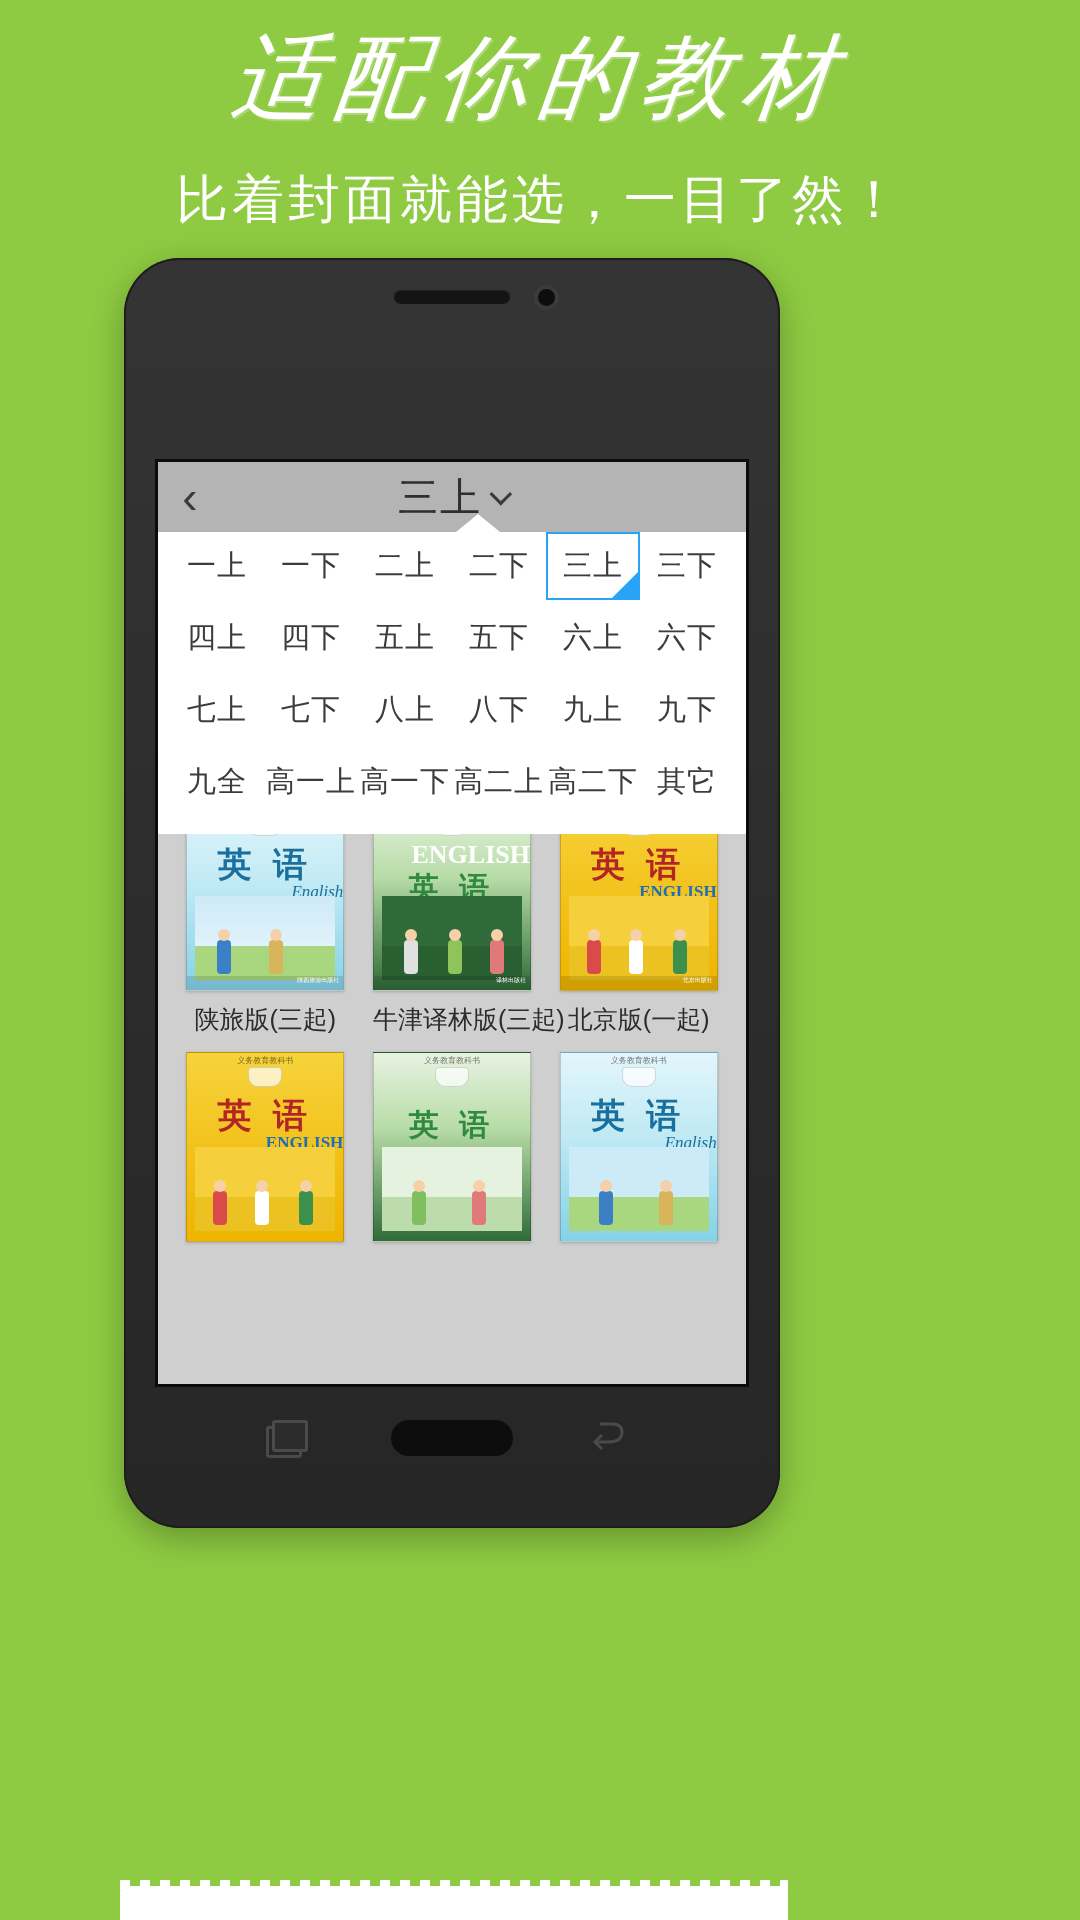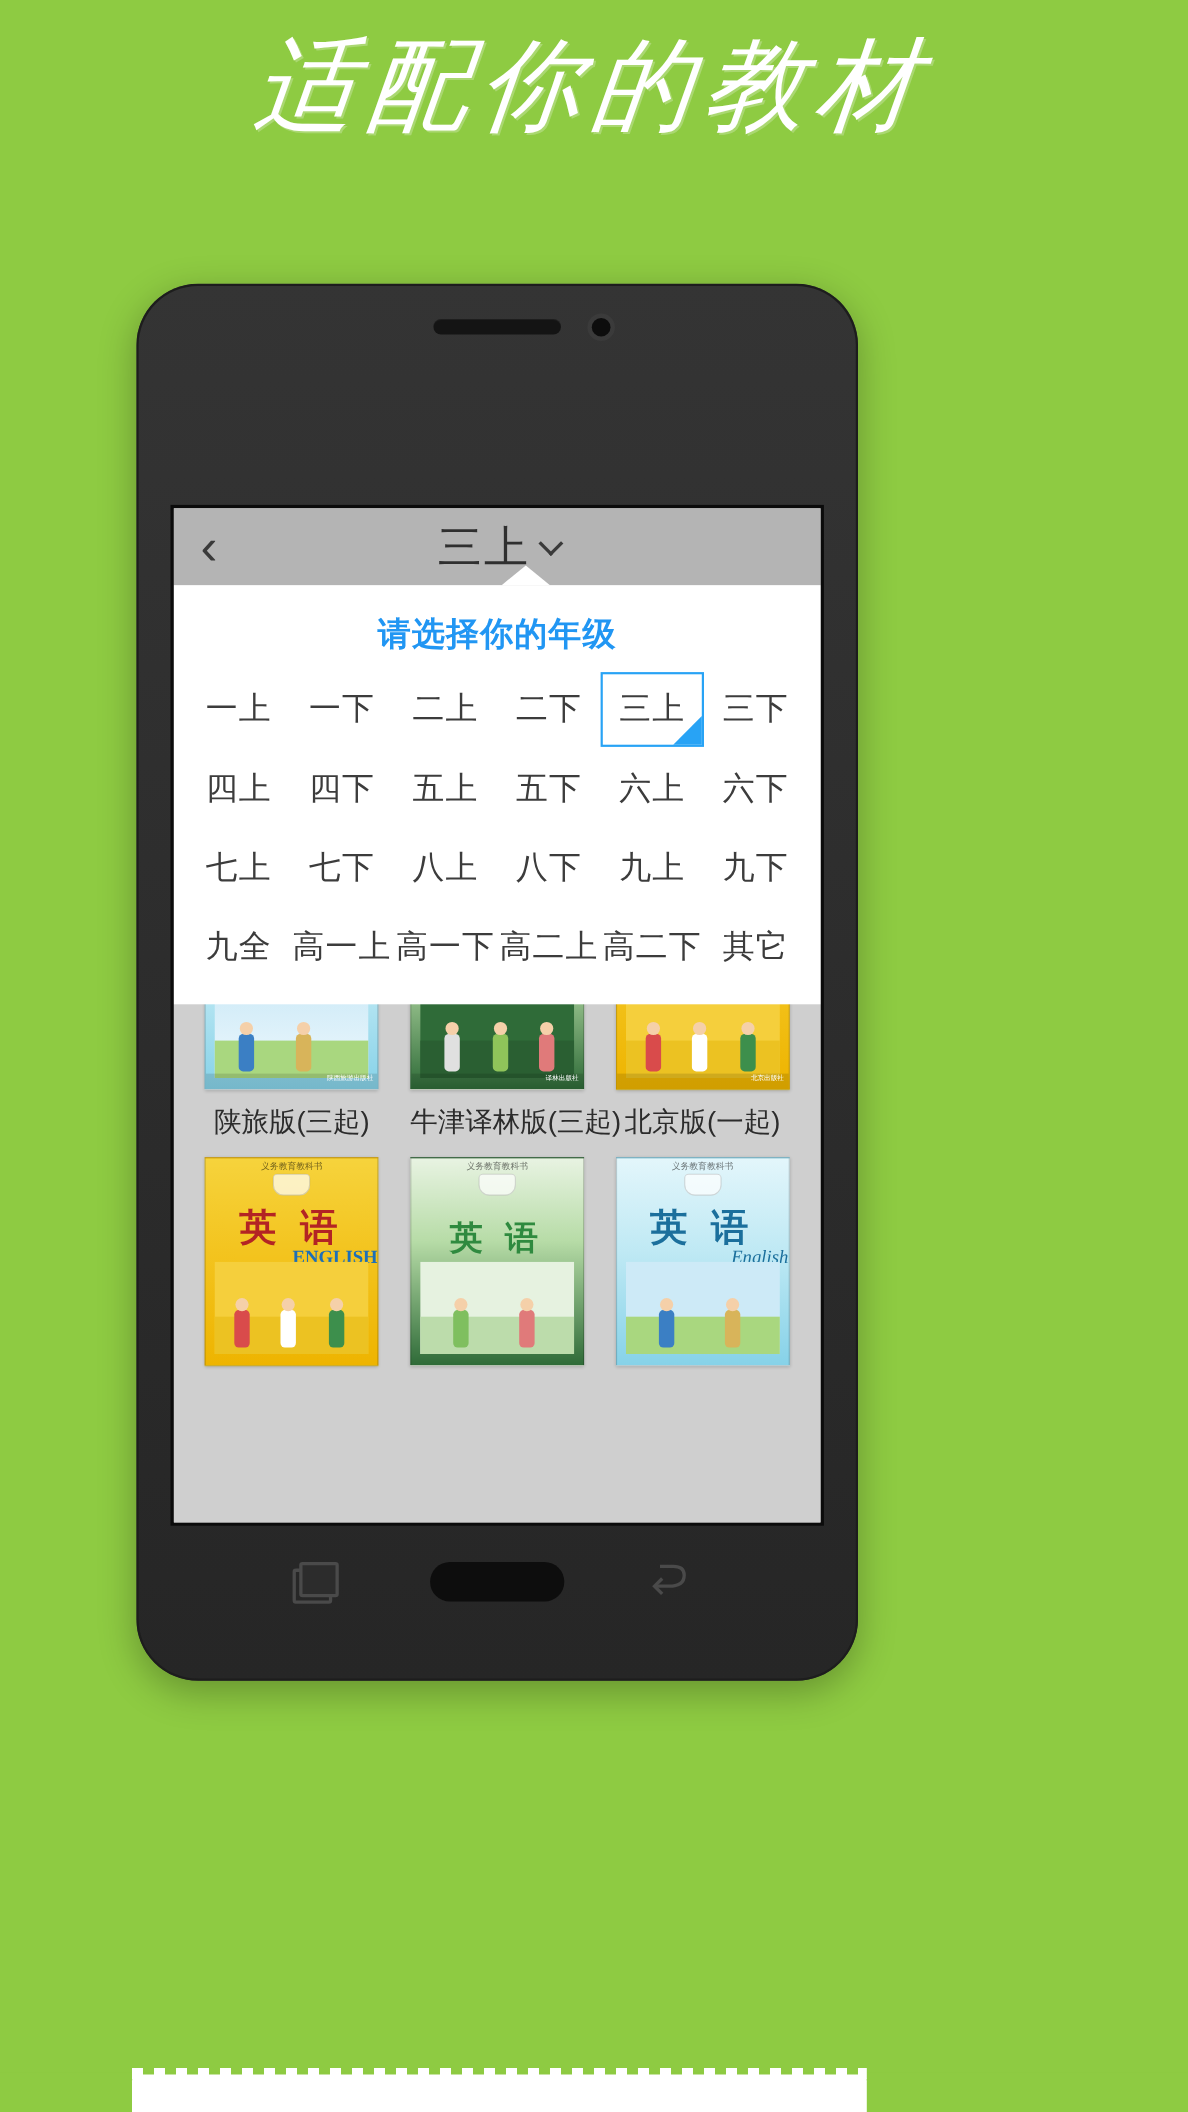--- a/index.html
+++ b/index.html
@@ -204,20 +204,21 @@
   .paper::before {
     content:""; position:absolute; top:-6px; left:0; right:0; height:10px;
     background:repeating-linear-gradient(90deg,#ffffff 0 10px, transparent 10px 20px);
   }
 </style>
 </head>
 <body>
 
 <div class="promo">
   <div class="promo-title">适配你的教材</div>
+  <div class="promo-sub">比着封面就能选，一目了然！</div>
 </div>
 
 <div class="phone">
   <div class="phone-speaker"></div>
   <div class="phone-camera"></div>
 
   <div class="phone-screen">
 
     <div class="book-area">
 
@@ -385,21 +386,20 @@
     <div class="app-header">
       <div class="back-arrow">‹</div>
       <div class="header-title">
         <span>三上</span>
         <span class="chev"></span>
       </div>
     </div>
 
     <div class="dropdown">
       <div class="dd-notch"></div>
-      <div class="dd-title">请选择你的年级</div>
       <div class="grade-grid">
         <div class="grade-cell">一上</div>
         <div class="grade-cell">一下</div>
         <div class="grade-cell">二上</div>
         <div class="grade-cell">二下</div>
         <div class="grade-cell selected">
           <span>三上</span>
           <span class="tick">
               <span class="tick-mark"></span>
             </span>

